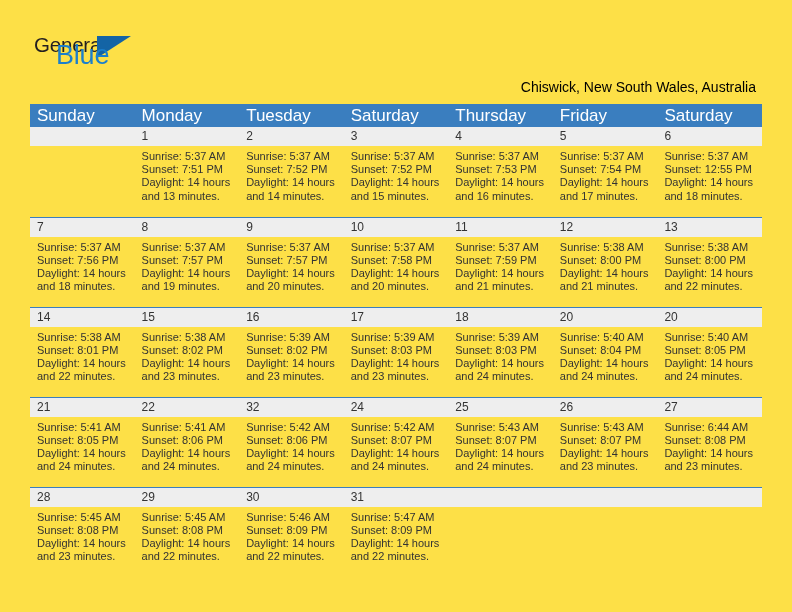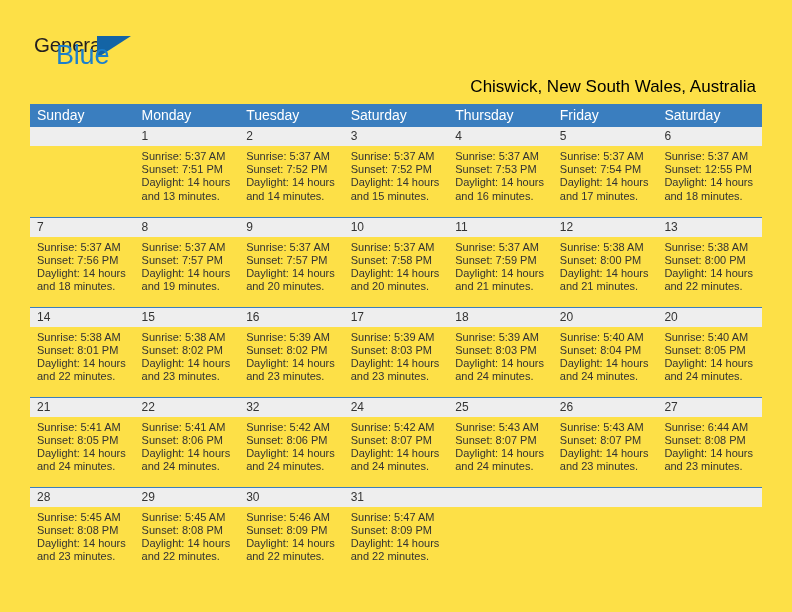--- a/index.html
+++ b/index.html
@@ -68,40 +68,40 @@
     font-size: 27px;
     color: #000000;
     text-align: right;
     line-height: 32px;
     white-space: nowrap;
   }
   .subtitle {
     position: absolute;
     right: 36px;
     top: 78px;
-    font-size: 17px;
+    font-size: 14px;
     color: #000000;
     text-align: right;
     line-height: 18px;
     white-space: nowrap;
   }
 
   
   .calendar {
     position: absolute;
     left: 30px;
     top: 104px;
     width: 732px;
     border-collapse: collapse;
     table-layout: fixed;
   }
   .calendar th {
     background: #3a7ebf;
     color: #ffffff;
-    font-size: 14px;
+    font-size: 17px;
     font-weight: normal;
     text-align: left;
     padding: 5px 0 5px 7px;
     height: 21px;
     line-height: 13px;
     border: none;
   }
   .calendar td {
     vertical-align: top;
     padding: 0;

